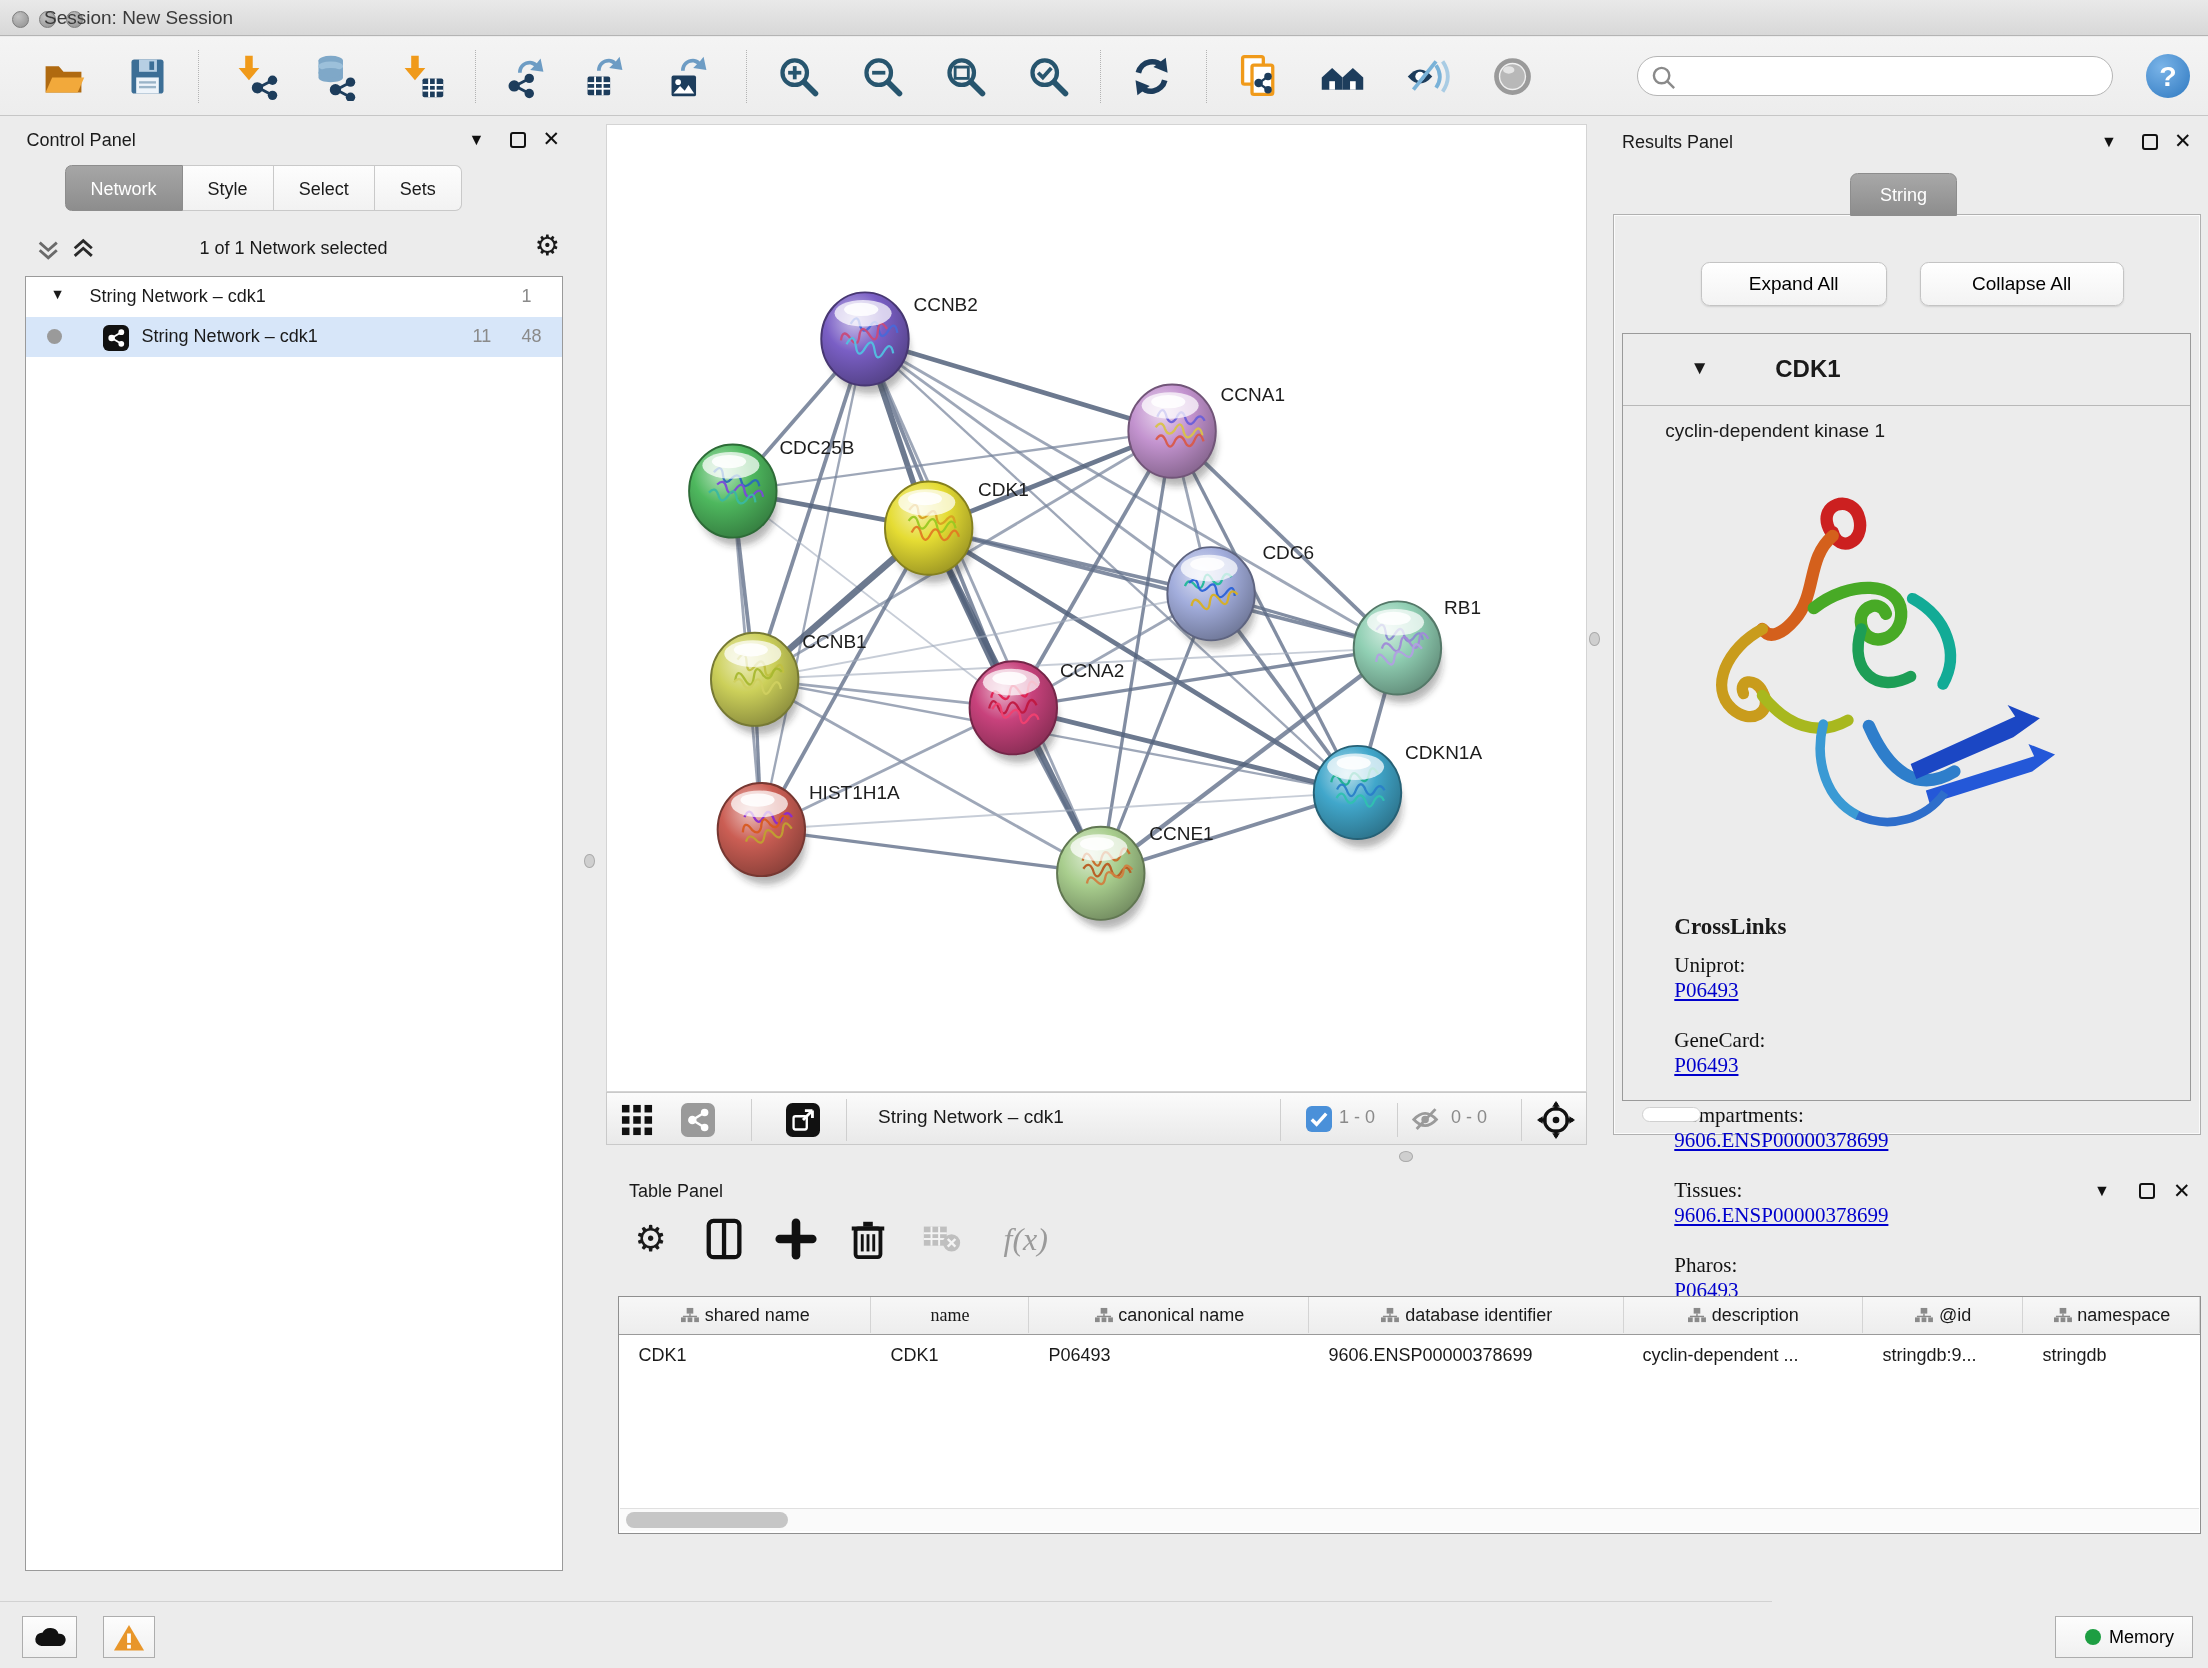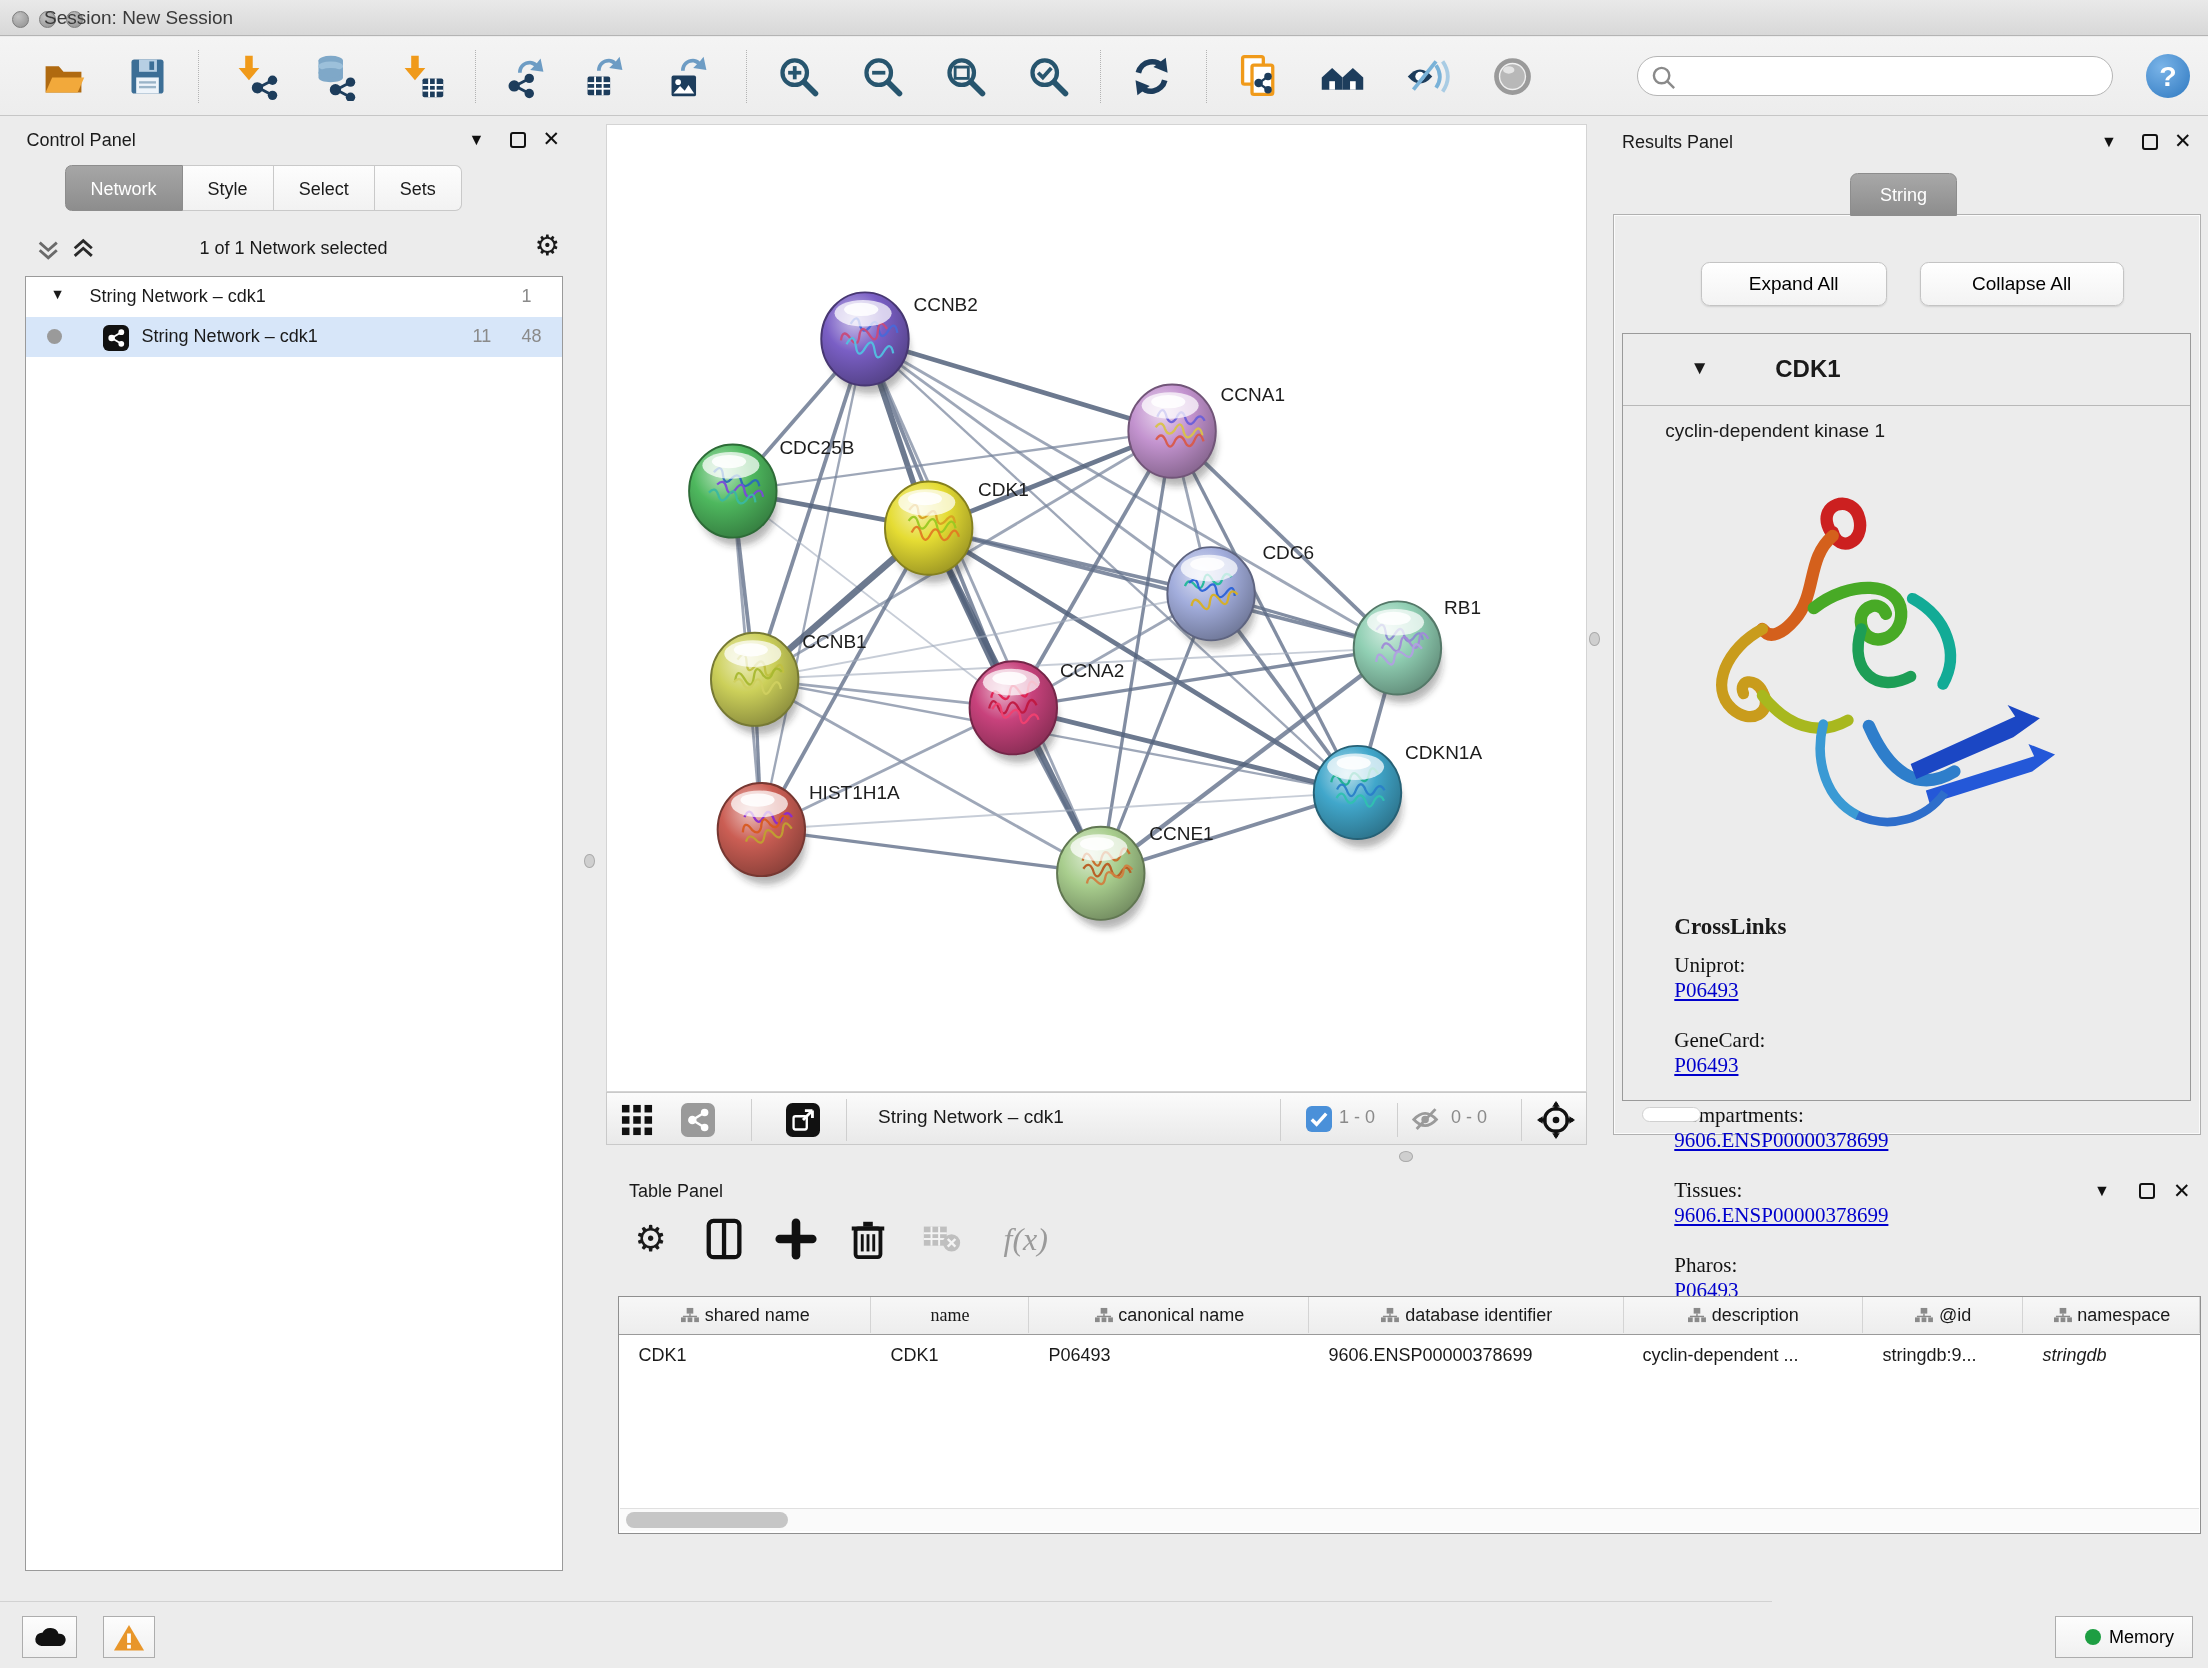--- a/index.html
+++ b/index.html
@@ -824,21 +824,21 @@
             <rect x="15" y="11" width="5" height="5" fill="#8a8a8a"></rect>
           </svg><span>namespace</span></div>
       </div>
     <div id="tp-body">
         <div class="td" style="left: 0px; width: 252px;">CDK1</div>
         <div class="td" style="left: 252px; width: 158px;">CDK1</div>
         <div class="td" style="left: 410px; width: 280px;">P06493</div>
         <div class="td" style="left: 690px; width: 315px;">9606.ENSP00000378699</div>
         <div class="td" style="left: 1004px; width: 240px;">cyclin-dependent ...</div>
         <div class="td" style="left: 1244px; width: 160px;">stringdb:9...</div>
-        <div class="td" style="left: 1404px; width: 177px; font-style: italic;">stringdb</div>
+        <div class="td" style="left: 1404px; width: 177px;">stringdb</div>
       </div>
     <div id="tp-hscroll">
       <span id="tp-thumb"></span>
     </div>
   </div>
 
 </div>
 
 <div id="statusbar">
   <button class="sb-btn" style="left:22px; width:55px">

